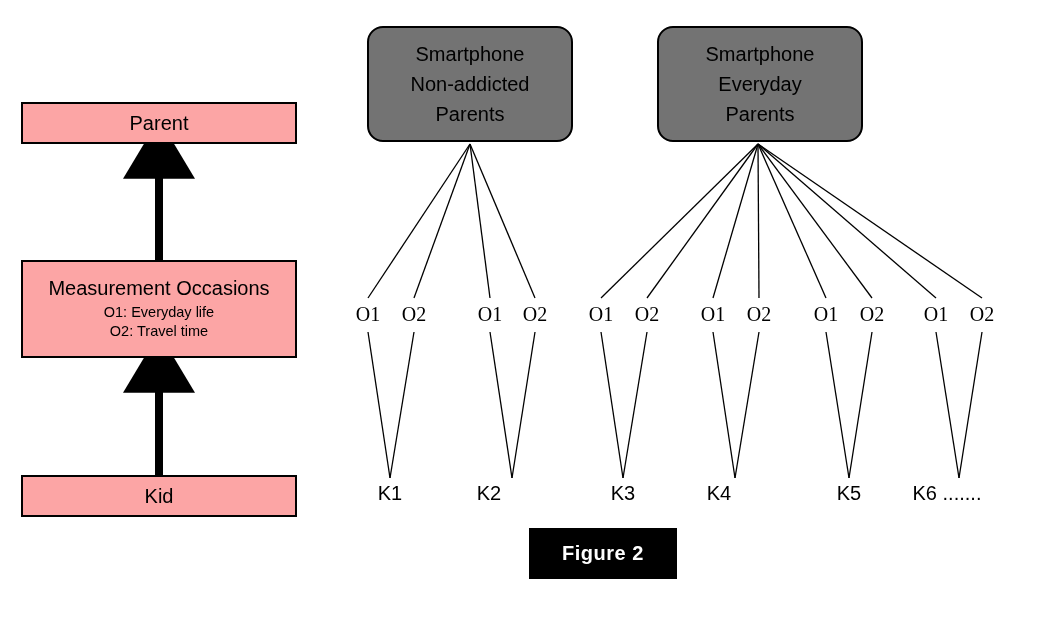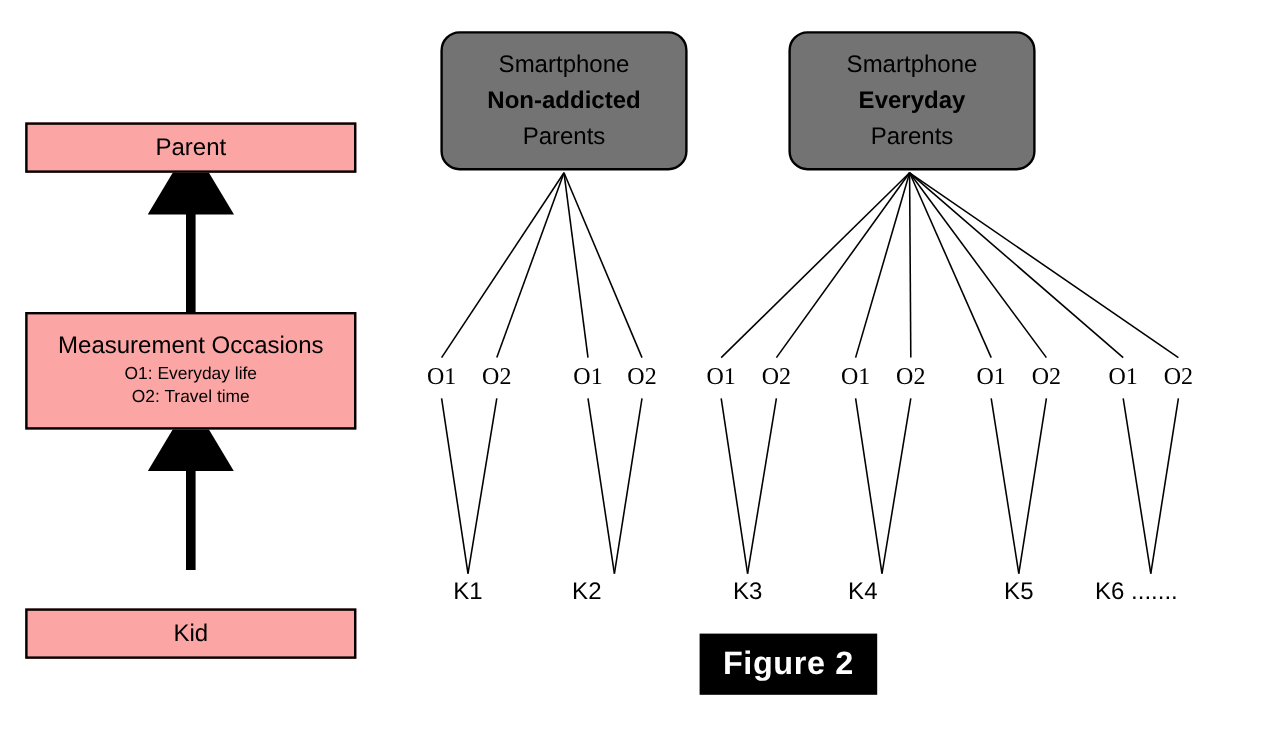--- a/index.html
+++ b/index.html
@@ -49,21 +49,21 @@
     white-space: nowrap;
   }
   .box-sub {
     font-size: 14.5px;
     line-height: 1.32;
     white-space: nowrap;
   }
 
   #box-parent   { left: 21px;  top: 102px; width: 276px; height: 42px; }
   #box-measure  { left: 21px;  top: 260px; width: 276px; height: 98px; }
-  #box-kid      { left: 21px;  top: 475px; width: 276px; height: 42px; margin-top: 32px; }
+  #box-kid      { left: 21px;  top: 475px; width: 276px; height: 42px; }
 
   #box-measure .box-title { margin-bottom: 3px; }
 
   
   .round-box {
     position: absolute;
     box-sizing: border-box;
     border: 2px solid #000000;
     border-radius: 16px;
     background: #737373;
@@ -71,46 +71,46 @@
     flex-direction: column;
     align-items: center;
     justify-content: center;
     text-align: center;
   }
   .round-box .line {
     font-size: 20px;
     line-height: 1.5;
     white-space: nowrap;
   }
-  .round-box .line.strong { font-weight: bold; }
+  .round-box .line.strong { font-weight: normal; }
 
   #group-nonaddicted { left: 367px; top: 26px; width: 206px; height: 116px; }
   #group-addicted    { left: 657px; top: 26px; width: 206px; height: 116px; }
 
   
   .node-label {
     position: absolute;
     font-size: 20px;
     line-height: 1;
     white-space: nowrap;
     text-align: center;
   }
   .o-label { top: 304px; width: 34px; font-family: Liberation Serif, serif; }
   .k-label { top: 483px; width: 70px; }
 
   
   #figure-caption {
     position: absolute;
-    left: 583px;
+    left: 529px;
     top: 528px;
     width: 148px;
     height: 51px;
     background: #000000;
     color: #ffffff;
-    font-size: 27px;
+    font-size: 20px;
     font-weight: bold;
     display: flex;
     align-items: center;
     justify-content: center;
     letter-spacing: 0.5px;
   }
 </style>
 </head>
 <body>
 

